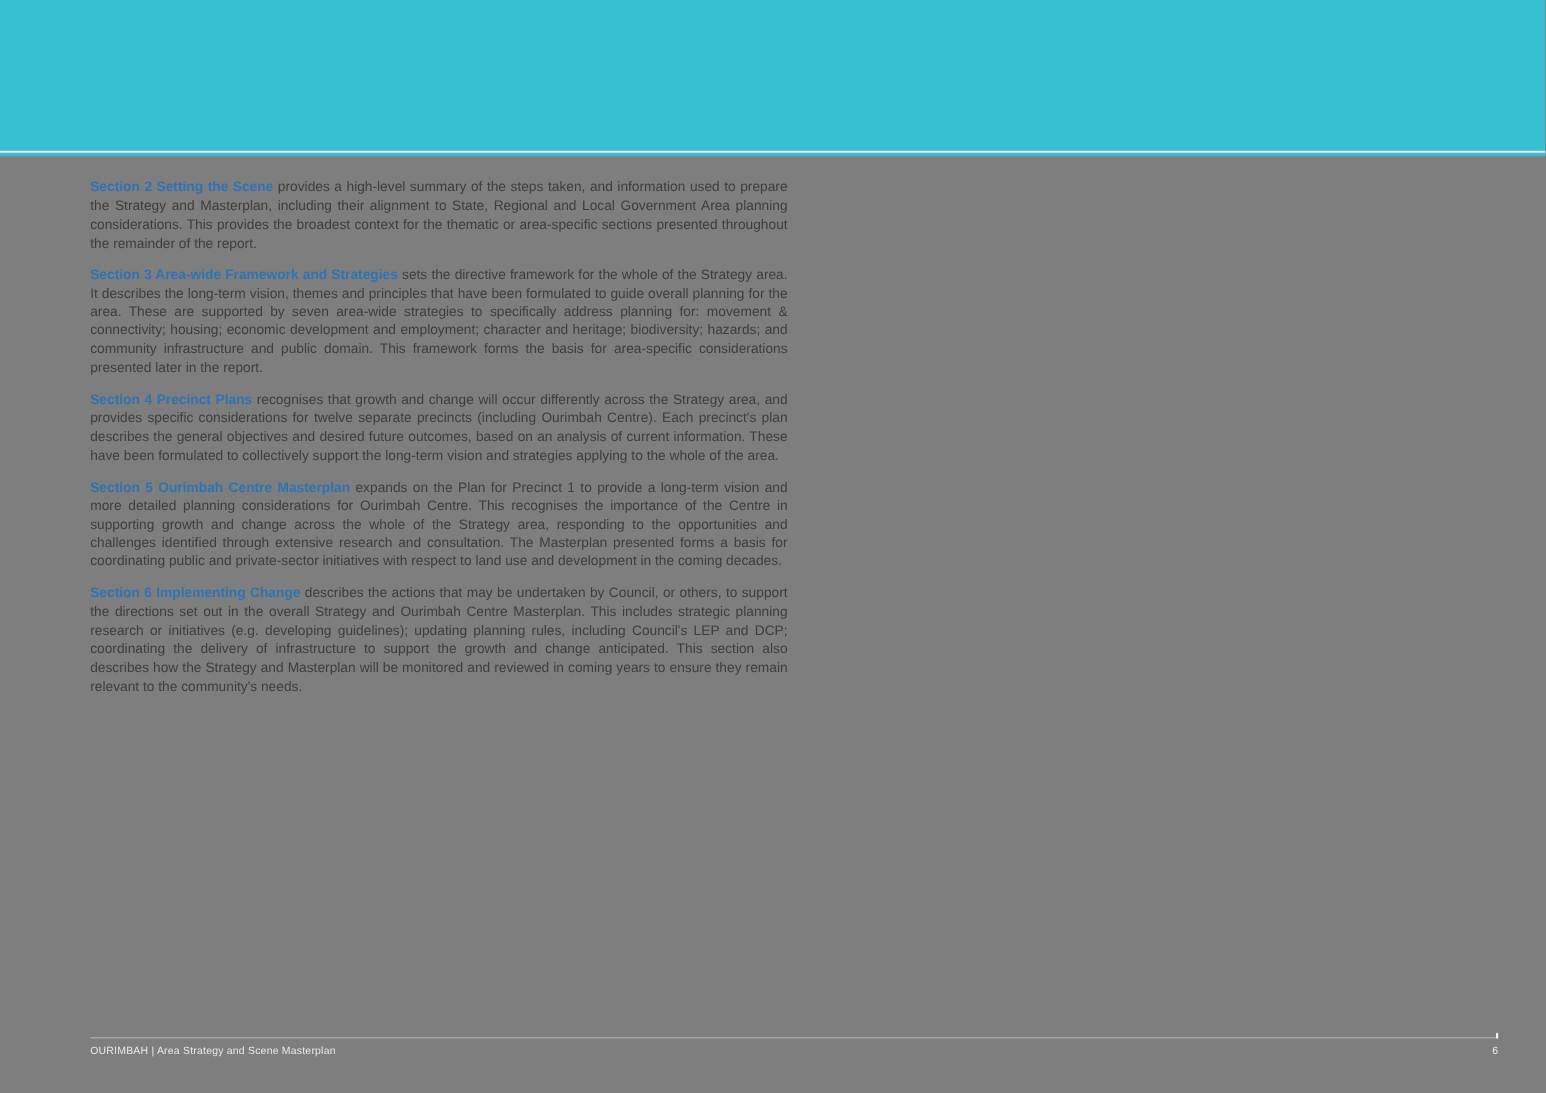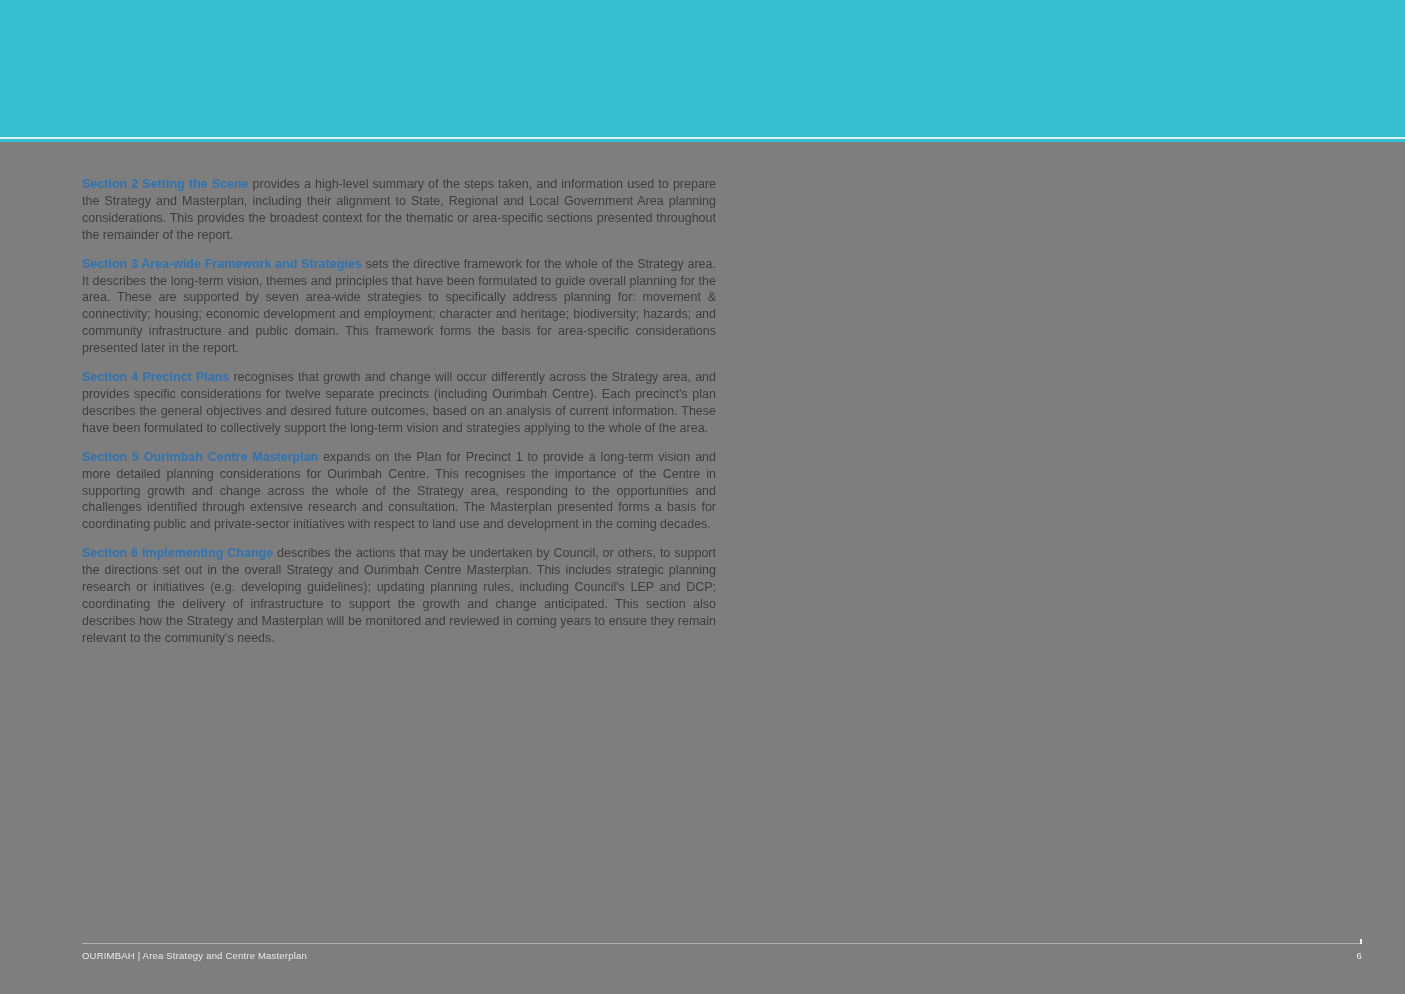--- a/index.html
+++ b/index.html
@@ -28,21 +28,21 @@
     position: absolute;
     top: 139px; left: 0;
     width: 100%;
     height: 3px;
   }
   .content {
     position: absolute;
     top: 142px;
     left: 82px;
     width: 634px;
-    padding-top: 34px;
+    padding-top: 20px;
   }
   .content p {
     margin: 0 0 12px 0;
     font-size: 12.5px;
     line-height: 16.9px;
     color: #3e3e3e;
     text-align: justify;
   }
   .sec-head {
     font-weight: bold;
@@ -99,15 +99,15 @@
   </p>
   <p>
     <span class="sec-head">Section 6 Implementing Change</span><span> describes the actions that may be undertaken by Council, or others, to support the directions set out in the overall Strategy and Ourimbah Centre Masterplan. This includes strategic planning research or initiatives (e.g. developing guidelines); updating planning rules, including Council's LEP and DCP; coordinating the delivery of infrastructure to support the growth and change anticipated. This section also describes how the Strategy and Masterplan will be monitored and reviewed in coming years to ensure they remain relevant to the community's needs.</span>
   </p>
 </div>
 
 <div class="footer-line">
     <span class="tick"></span>
   </div>
 <div class="footer-row">
-  <span>OURIMBAH | Area Strategy and Centre Masterplan</span>
+  <span>OURIMBAH | Area Strategy and Scene Masterplan</span>
   <span>6</span>
 </div>
 
 </body></html>

